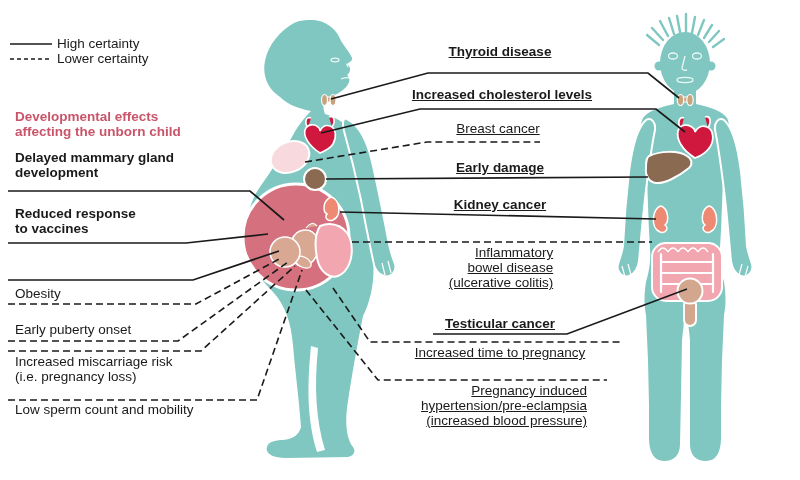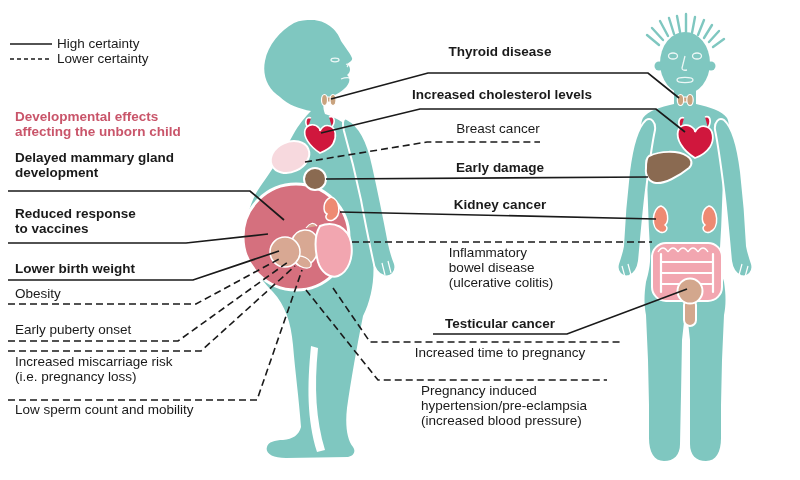--- a/index.html
+++ b/index.html
@@ -2,21 +2,21 @@
 <html><head>
 <meta charset="utf-8">
 <style>
   html,body{margin:0;padding:0;background:#fff;}
   .stage{position:relative;width:800px;height:480px;background:#ffffff;
          font-family:"Liberation Sans",sans-serif;overflow:hidden;border-radius:7px;}
   .stage svg{position:absolute;left:0;top:0;}
   .lbl{position:absolute;font-size:13.5px;line-height:15px;color:#1a1a1a;
        white-space:pre-line;}
   .lbl.b{font-weight:bold;}
-  .lbl.center{transform:translateX(-50%);text-align:left;}
+  .lbl.center{transform:translateX(-50%);text-align:right;text-decoration:underline;}
   .lbl.pink{color:#c9556a;font-weight:bold;margin-top:20px;}
 </style>
 </head>
 <body>
 
 <div class="stage">
 
 <svg width="800" height="480" viewBox="0 0 800 480">
 
   <g>
@@ -175,21 +175,20 @@
 <div class="lbl" style="left:57px;top:36px">High certainty</div>
 <div class="lbl" style="left:57px;top:51px">Lower certainty</div>
 
 <div class="lbl pink" style="left:15px;top:89px">Developmental effects
 affecting the unborn child</div>
 
 <div class="lbl b" style="left:15px;top:150px">Delayed mammary gland
 development</div>
 <div class="lbl b" style="left:15px;top:206px">Reduced response
 to vaccines</div>
-<div class="lbl b" style="left:15px;top:261px">Lower birth weight</div>
 <div class="lbl" style="left:15px;top:286px">Obesity</div>
 <div class="lbl" style="left:15px;top:322px">Early puberty onset</div>
 <div class="lbl" style="left:15px;top:354px">Increased miscarriage risk
 (i.e. pregnancy loss)</div>
 <div class="lbl" style="left:15px;top:402px">Low sperm count and mobility</div>
 
 <div class="lbl b center" style="left:500px;top:44px">Thyroid disease</div>
 <div class="lbl b center" style="left:502px;top:87px">Increased cholesterol levels</div>
 <div class="lbl center" style="left:498px;top:121px">Breast cancer</div>
 <div class="lbl b center" style="left:500px;top:160px">Early damage</div>

